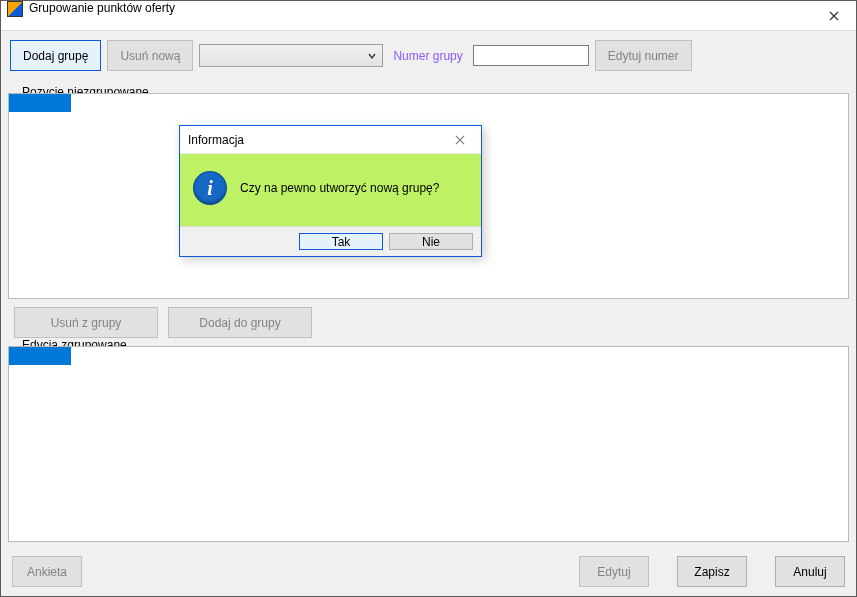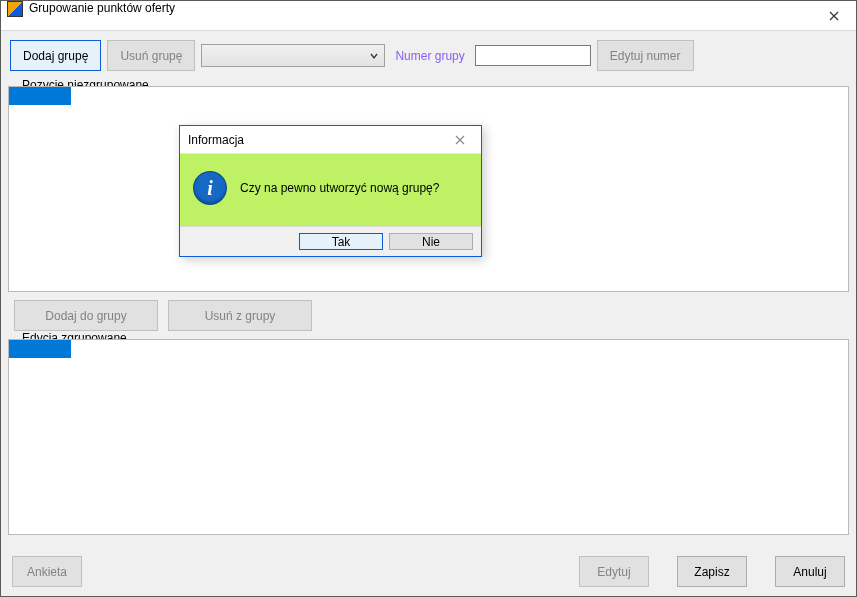--- a/index.html
+++ b/index.html
@@ -203,42 +203,42 @@
       <svg viewBox="0 0 10 10">
           <path d="M1 1 L9 9 M9 1 L1 9" stroke="#333" stroke-width="1.2" fill="none"></path>
         </svg>
     </div>
   </div>
 
   <div class="chrome">
 
     <div class="toolbar-row">
       <button class="btn primary-outline">Dodaj grupę</button>
-      <button class="btn" disabled="">Usuń grupę</button>
+      <button class="btn" disabled="">Usuń nową</button>
       <div class="combo">
         <span></span>
         <svg viewBox="0 0 8 8">
             <path d="M1 2 L4 6 L7 2" stroke="#333" stroke-width="1.3" fill="none"></path>
           </svg>
       </div>
       <span class="label">Numer grupy</span>
       <input class="text-input" value="" style="">
       <button class="btn" disabled="">Edytuj numer</button>
     </div>
 
-    <div class="groupbox gb-ungrouped" style="margin-top:9px;">
+    <div class="groupbox gb-ungrouped" style="margin-top:16px;">
       <div class="gb-label">Pozycje niezgrupowane</div>
       <div class="gb-body">
         <div class="blue-cell"></div>
       </div>
     </div>
 
     <div class="mid-actions">
+      <button class="btn wide-btn" disabled="">Usuń z grupy</button>
       <button class="btn wide-btn" disabled="">Dodaj do grupy</button>
-      <button class="btn wide-btn" disabled="">Usuń z grupy</button>
     </div>
 
     <div class="groupbox gb-grouped">
       <div class="gb-label">Edycja zgrupowane</div>
       <div class="gb-body">
         <div class="blue-cell"></div>
       </div>
     </div>
 
     <div class="footer">

